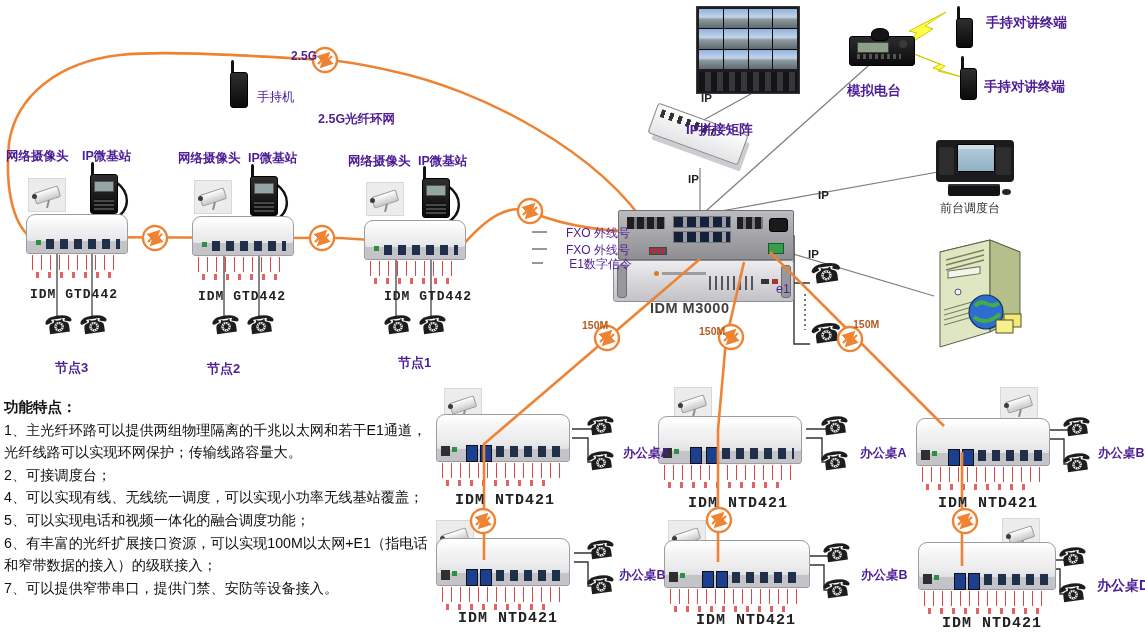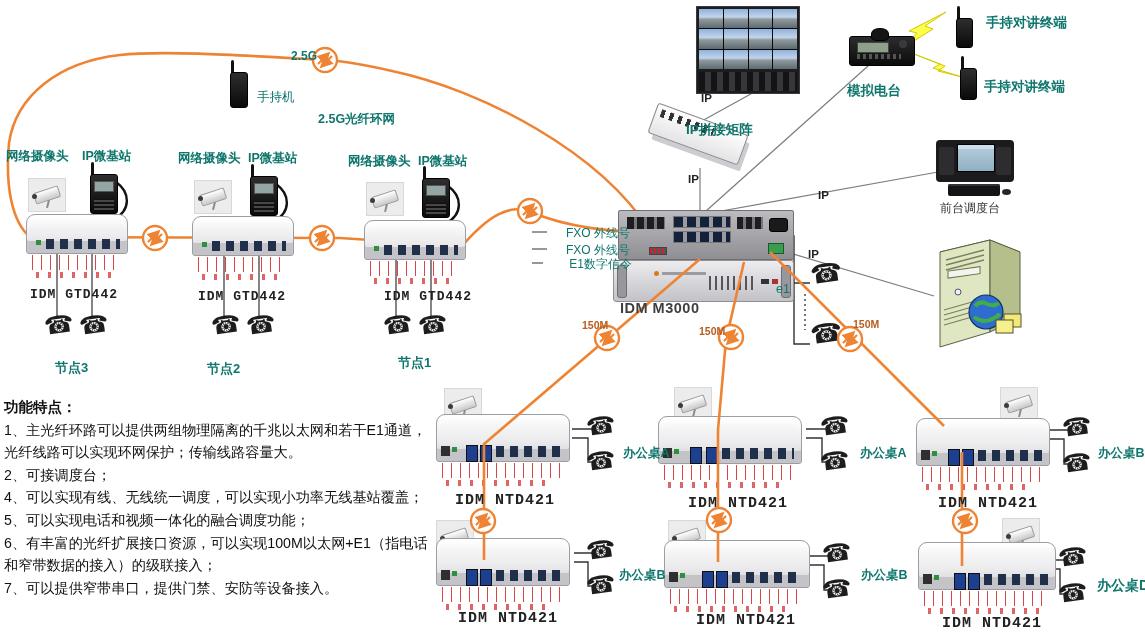--- a/index.html
+++ b/index.html
@@ -1,21 +1,21 @@
 <!DOCTYPE html>
 <html><head>
 <meta charset="utf-8">
 <style>
   html,body{margin:0;padding:0}
   body{font-family:"Liberation Sans",sans-serif;background:#fff}
   #stage{position:relative;width:1145px;height:641px;background:#fff;overflow:hidden}
   svg.layer{position:absolute;left:0;top:0;pointer-events:none}
   #under{z-index:0}
   #over{z-index:6}
-  .lbl{position:absolute;color:#0f766e;white-space:nowrap;z-index:8}
+  .lbl{position:absolute;color:#4c1d95;white-space:nowrap;z-index:8}
   .b{font-weight:600}
   .mono{font-family:"Liberation Mono",monospace;font-weight:600;letter-spacing:1px;color:#222}
   .title{font-size:21px;font-weight:700;color:#b70000;text-align:center}
   .iplbl{font-size:11.5px;font-weight:600;color:#222}
   .m150{font-size:10.5px;font-weight:600;color:#b85c1f}
   
   .cam{position:absolute;width:36px;height:32px;background:#ececec;border:1px solid #d8d8d8;z-index:2}
   .cam .cb{position:absolute;left:5px;top:10px;width:24px;height:10px;background:linear-gradient(180deg,#fff,#c9c9c9);border:1px solid #999;transform:rotate(-18deg);border-radius:2px}
   .cam .cl{position:absolute;left:3px;top:15px;width:5px;height:5px;background:#3c3c3c;border-radius:50%}
   .cam .cs{position:absolute;left:18px;top:21px;width:2px;height:8px;background:#8a8a8a;transform:rotate(14deg)}
@@ -306,21 +306,21 @@
   </div>
   <div class="ch2">
     <i class="h" style="left:3px"></i>
       <i class="h" style="left:167px"></i>
       <i class="dot"></i>
       <i class="txt"></i>
       <i class="vent"></i>
       <i class="l1"></i>
       <i class="l2"></i>
   </div>
-  <div class="lbl" style="left:620px;top:300px;font-size:14.5px;font-weight:700;color:#3f3f3f;letter-spacing:.5px">IDM M3000</div>
+  <div class="lbl" style="left:650px;top:300px;font-size:14.5px;font-weight:700;color:#3f3f3f;letter-spacing:.5px">IDM M3000</div>
   <div class="lbl" style="left:776px;top:282px;font-size:12.5px">e1</div>
   <span class="ph" style="left:810px;top:260px;font-size:26px"></span>
   <span class="ph" style="left:810px;top:320px;font-size:26px"></span>
 
   <div class="lbl iplbl" style="left:701px;top:92px">IP</div>
   <div class="lbl iplbl" style="left:688px;top:173px">IP</div>
   <div class="lbl iplbl" style="left:818px;top:189px">IP</div>
   <div class="lbl iplbl" style="left:808px;top:248px">IP</div>
 
   <div class="lbl m150" style="left:582px;top:319px">150M</div>

